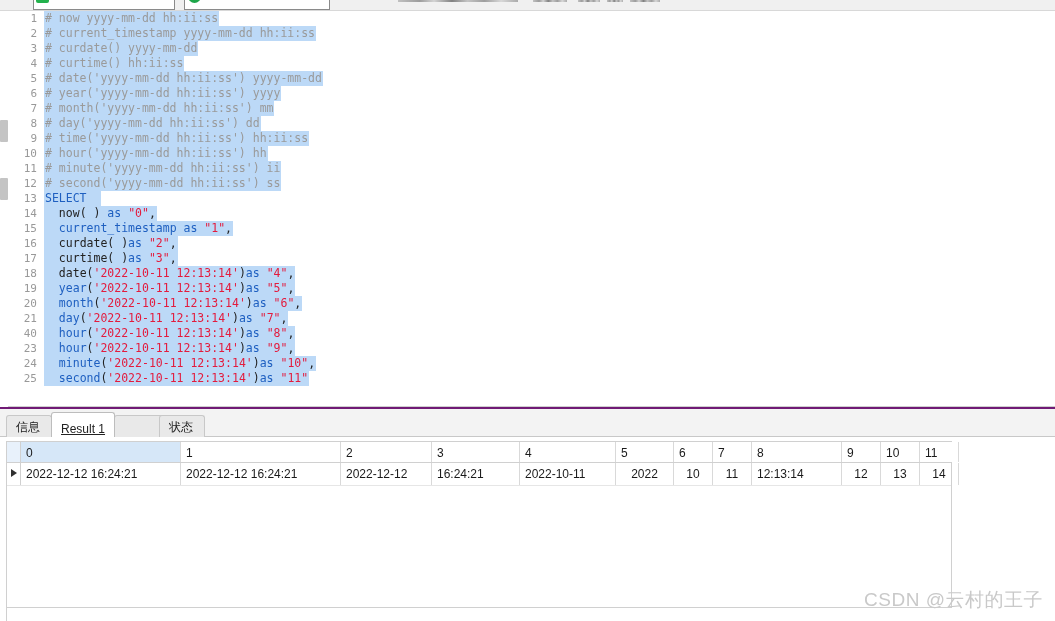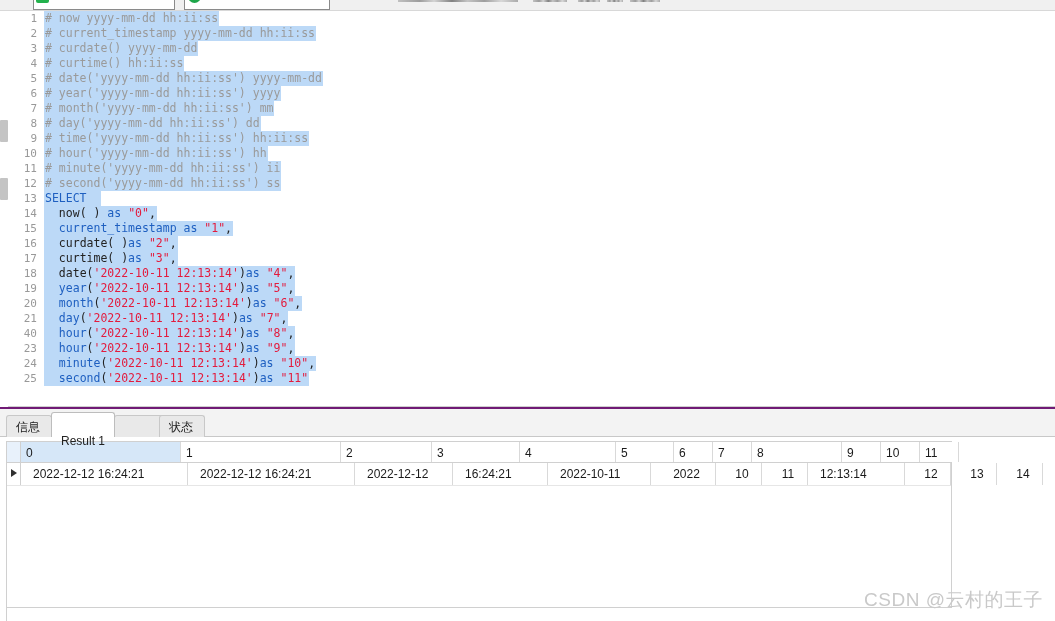--- a/index.html
+++ b/index.html
@@ -148,23 +148,24 @@
     border: 1px solid #c8c8c8;
     border-bottom: none;
     border-radius: 3px 3px 0 0;
     line-height: 16px;
     white-space: nowrap;
   }
   .tab.active {
     background: #ffffff;
     top: 3px;
     height: 25px;
-    padding-top: 20px;
+    padding-top: 8px;
     border-color: #bdbdbd;
     z-index: 2;
+    text-decoration: underline;
   }
 
   .grid {
     position: absolute;
     left: 6px; top: 32px;
     width: 946px;
     border: 1px solid #d0d0d0;
     background: #ffffff;
   }
   .grid-head {
@@ -198,21 +199,21 @@
     border-right: 1px solid #d9d9d9;
     font-size: 12px;
     color: #1a1a1a;
     padding: 3px 5px 0 5px;
     overflow: hidden;
     white-space: nowrap;
     line-height: 16px;
   }
   .hcell { background: #ffffff; }
   .hcell.sel { background: #d6e7f8; }
-  .dcell { padding-top: 3px; margin-left: 7px; }
+  .dcell { padding-top: 3px; }
   .dcell.num { text-align: center; }
 
   .grid-body-fill {
     height: 122px;
     background: #ffffff;
     border-top: 1px solid #e6e6e6;
   }
 
   .panel-left-border {
     position: absolute;

